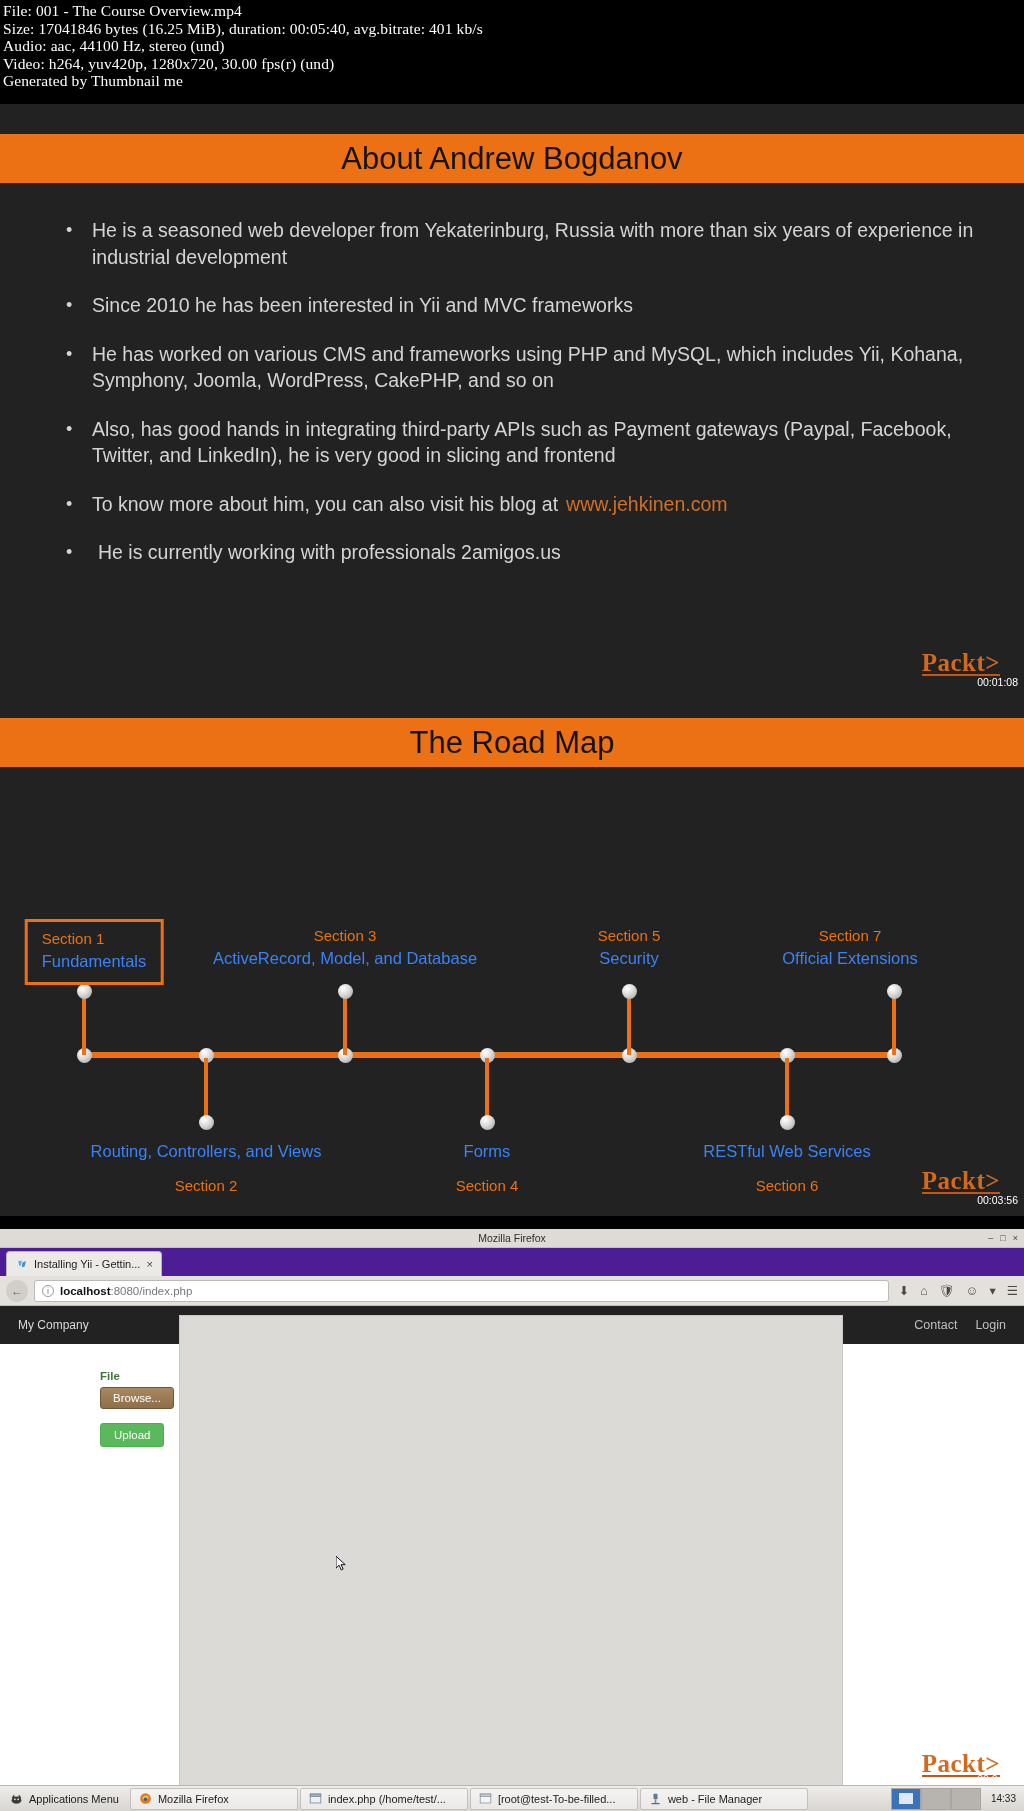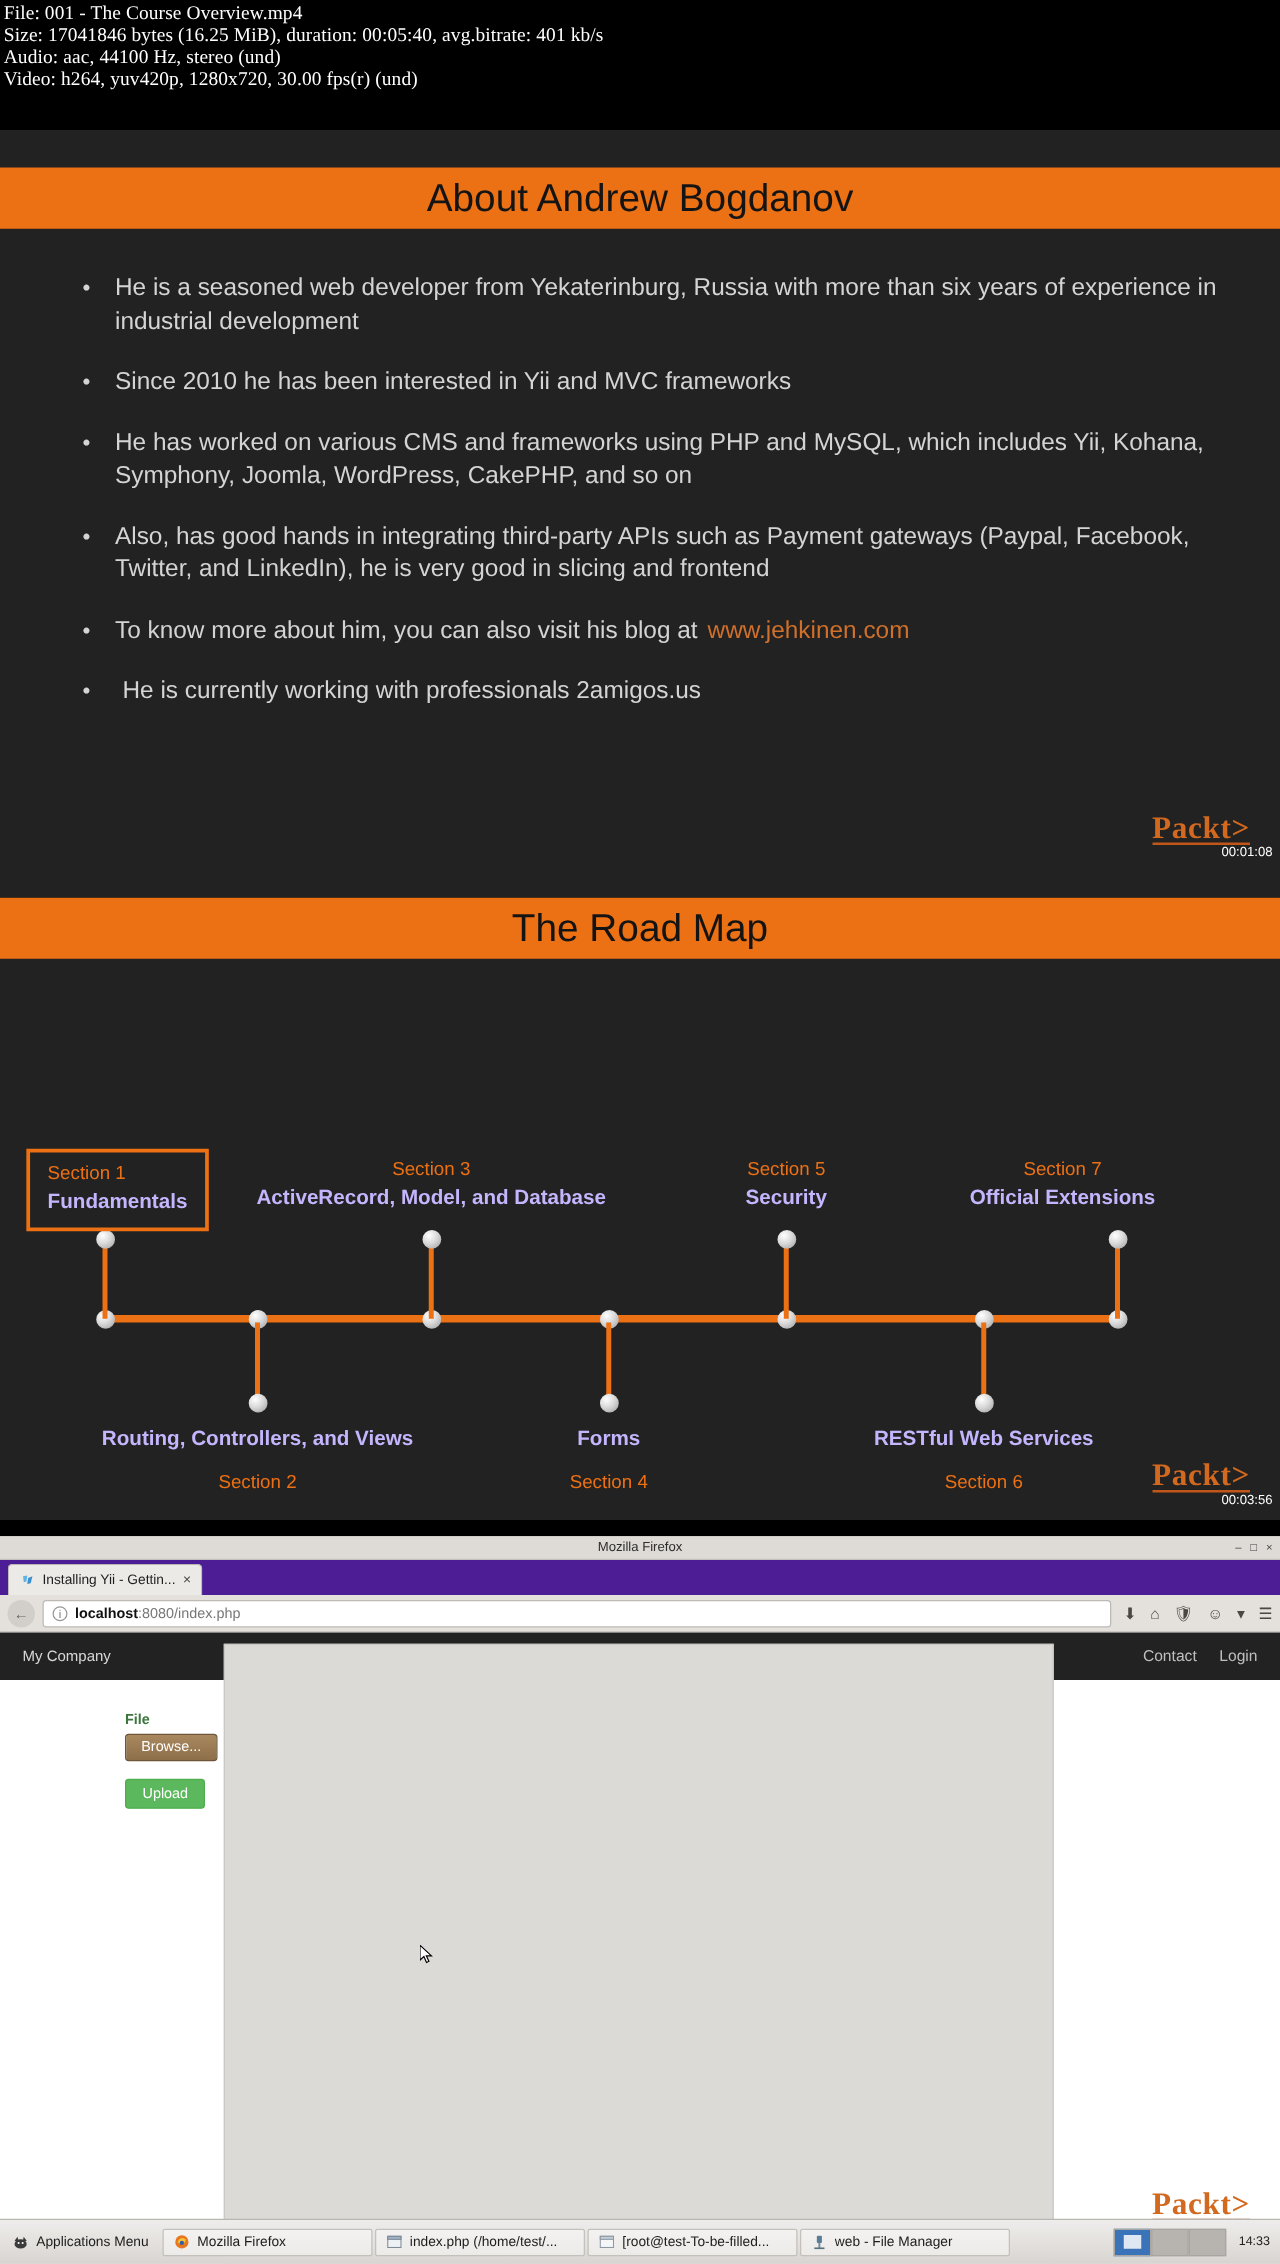--- a/index.html
+++ b/index.html
@@ -67,21 +67,21 @@
     background: #ec7014;
   }
   .node {
     position: absolute; width: 15px; height: 15px; border-radius: 50%;
     background: radial-gradient(circle at 35% 30%, #ffffff 0%, #d9d9d9 45%, #9a9a9a 100%);
     margin-left: -7.5px; margin-top: -7.5px;
   }
   .stem { position: absolute; width: 4px; background: #ec7014; margin-left: -2px; }
   .rm-label { position: absolute; text-align: center; transform: translateX(-50%); }
   .rm-sec { color: #ec7014; font-size: 15px; line-height: 21px; }
-  .rm-name { color: #c4b5fd; font-size: 16.5px; line-height: 24px; font-weight: 700; white-space: nowrap; }
+  .rm-name { color: #3b82f6; font-size: 16.5px; line-height: 24px; font-weight: 400; white-space: nowrap; }
   .sec1box {
     position: absolute; border: 3px solid #ec7014; transform: translateX(-50%);
     padding: 6px 14px 9px 14px;
   }
 
   
   .desktop { position: absolute; left: 0; top: 1229px; width: 1024px; height: 582px; background: #222222; }
   .fxwin {
     position: absolute; left: 0; top: 0; width: 1024px; height: 582px;
     background: #d6d2cd;
@@ -142,21 +142,21 @@
 
   
   .grey-overlay {
     position: absolute; left: 179px; top: 9px; width: 664px; height: 573px;
     background: #dcdad6; border: 1px solid #cbc8c4;
   }
   .cursor { position: absolute; left: 336px; top: 250px; width: 11px; height: 16px; }
 
   
   .taskbar {
-    position: absolute; left: 0; bottom: 0; width: 1024px; height: 36px;
+    position: absolute; left: 0; bottom: 0; width: 1024px; height: 26px;
     background: linear-gradient(#efedeb, #d8d5d1);
     border-top: 1px solid #b9b6b2; display: flex; align-items: center;
     font-size: 11px; color: #1c1c1c;
   }
   .tb-item { display: flex; align-items: center; gap: 6px; height: 26px; padding: 0 10px; }
   .tb-win {
     display: flex; align-items: center; gap: 6px; height: 22px; margin: 0 1px;
     padding: 0 8px; background: rgba(255,255,255,.45);
     border: 1px solid #c4c1bd; border-radius: 2px; width: 168px;
     overflow: hidden; white-space: nowrap;
@@ -173,20 +173,21 @@
 </head>
 <body>
 
 <div class="page">
 
   <div class="meta">
     <div>File: 001 - The Course Overview.mp4</div>
     <div>Size: 17041846 bytes (16.25 MiB), duration: 00:05:40, avg.bitrate: 401 kb/s</div>
     <div>Audio: aac, 44100 Hz, stereo (und)</div>
     <div>Video: h264, yuv420p, 1280x720, 30.00 fps(r) (und)</div>
+    <div>Generated by Thumbnail me</div>
   </div>
 
   <div class="slide slide1">
     <div class="slide-band">About Andrew Bogdanov</div>
     <div class="bullets">
       <div class="bullet">
         <span class="dot">•</span>
         <span class="btxt">He is a seasoned web developer from Yekaterinburg, Russia with more than six years of experience in industrial development</span>
       </div>
       <div class="bullet">

